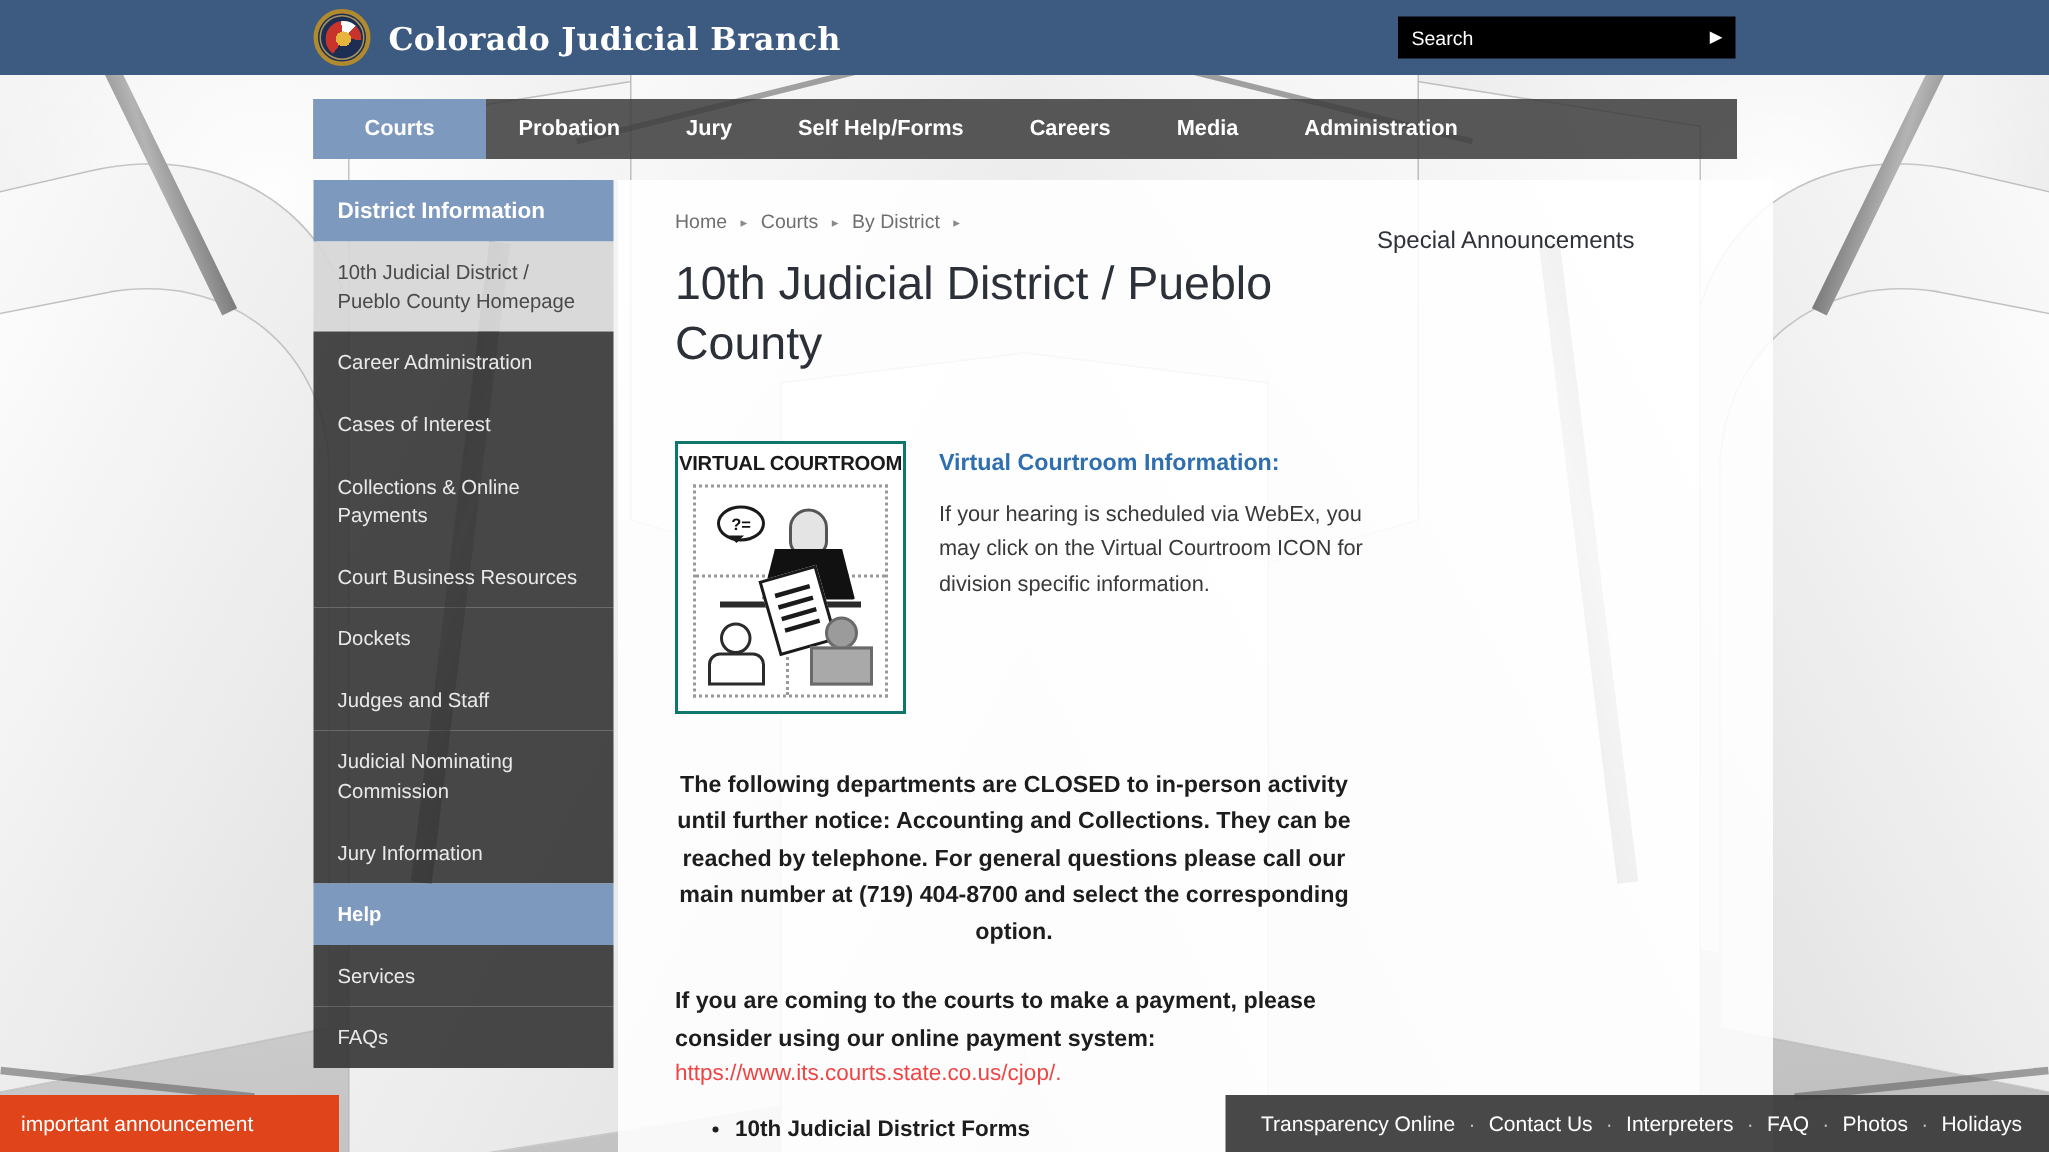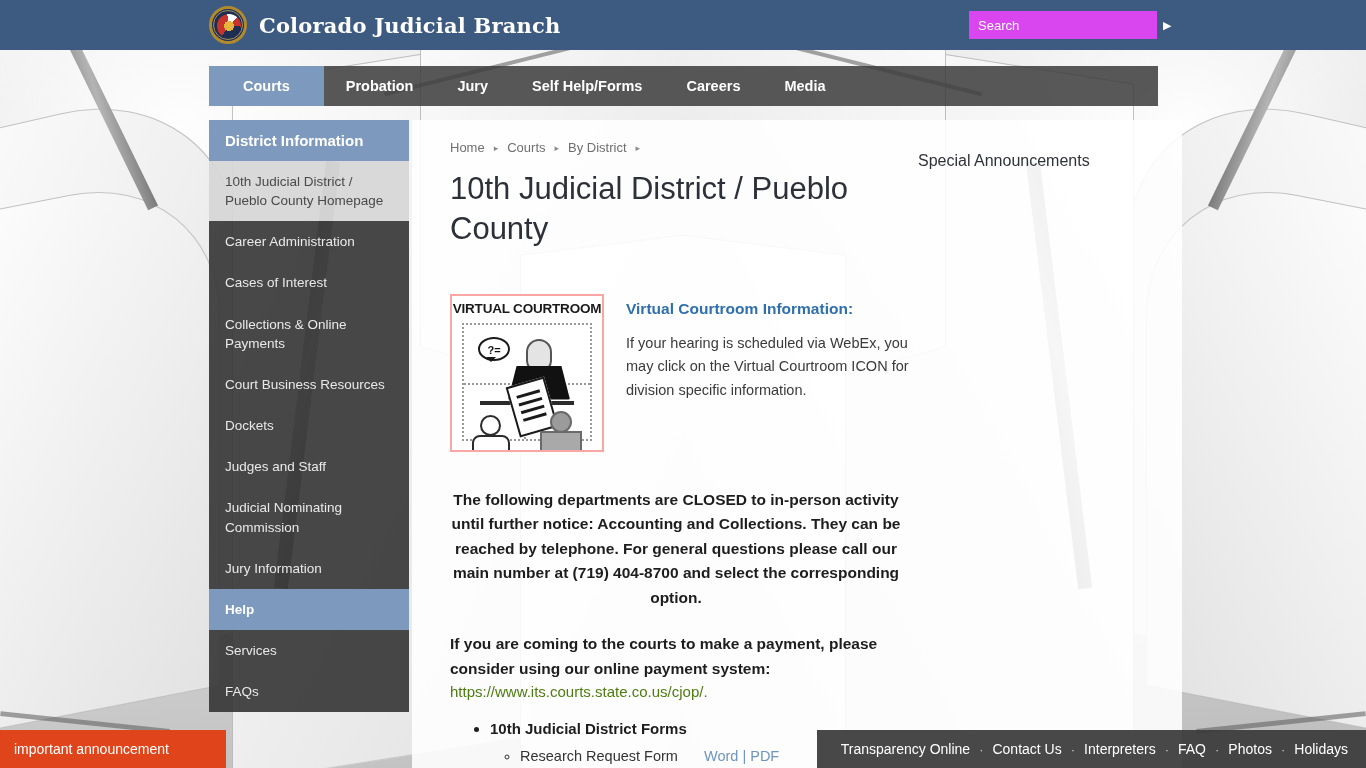--- a/index.html
+++ b/index.html
@@ -92,22 +92,22 @@
     color: #ffffff;
     font-family: "DejaVu Serif", serif;
     font-weight: bold;
     font-size: 21px;
     letter-spacing: .2px;
     white-space: nowrap;
   }
   .search-wrap {
     position: absolute;
     right: 209px; top: 11px;
-    width: 188px; height: 28px;
-    background: #d946ef;
+    width: 225px; height: 28px;
+    background: #000000;
     display: flex;
     align-items: center;
   }
   .search-input {
     flex: 1;
     height: 100%;
     border: none;
     outline: none;
     background: transparent;
     color: #ffffff;
@@ -226,22 +226,22 @@
   }
 
   
   .vc-row {
     display: flex;
     gap: 22px;
     align-items: flex-start;
     margin-bottom: 36px;
   }
   .vc-icon {
-    width: 154px; height: 158px;
-    border: 2px solid #fca5a5;
+    width: 154px; height: 182px;
+    border: 2px solid #0f766e;
     background: #ffffff;
     flex: none;
     position: relative;
     cursor: pointer;
     overflow: hidden;
   }
   .vc-label {
     position: absolute;
     top: 5px; left: 0; right: 0;
     text-align: center;
@@ -386,21 +386,21 @@
   }
   .pay-note {
     font-weight: bold;
     font-size: 15.5px;
     color: #1d1d1d;
     line-height: 1.58;
     max-width: 452px;
     margin-bottom: 2px;
   }
   .pay-link {
-    color: #4d7c0f;
+    color: #ef4444;
     font-size: 15px;
     font-weight: normal;
     text-decoration: none;
     cursor: pointer;
   }
   .forms-list {
     margin-top: 14px;
     padding-left: 40px;
   }
   .forms-list > li {
@@ -517,20 +517,21 @@
   </div>
 </div>
 
 <div class="nav-bar">
   <a class="nav-item first active">Courts</a>
   <a class="nav-item">Probation</a>
   <a class="nav-item">Jury</a>
   <a class="nav-item">Self Help/Forms</a>
   <a class="nav-item">Careers</a>
   <a class="nav-item">Media</a>
+  <a class="nav-item">Administration</a>
 </div>
 
 <div class="sidebar">
   <div class="side-head">District Information</div>
   <a class="side-item light">10th Judicial District / Pueblo County Homepage</a>
   <a class="side-item">Career Administration</a>
   <a class="side-item">Cases of Interest</a>
   <a class="side-item">Collections &amp; Online Payments</a>
   <a class="side-item">Court Business Resources</a>
   <a class="side-item">Dockets</a>

